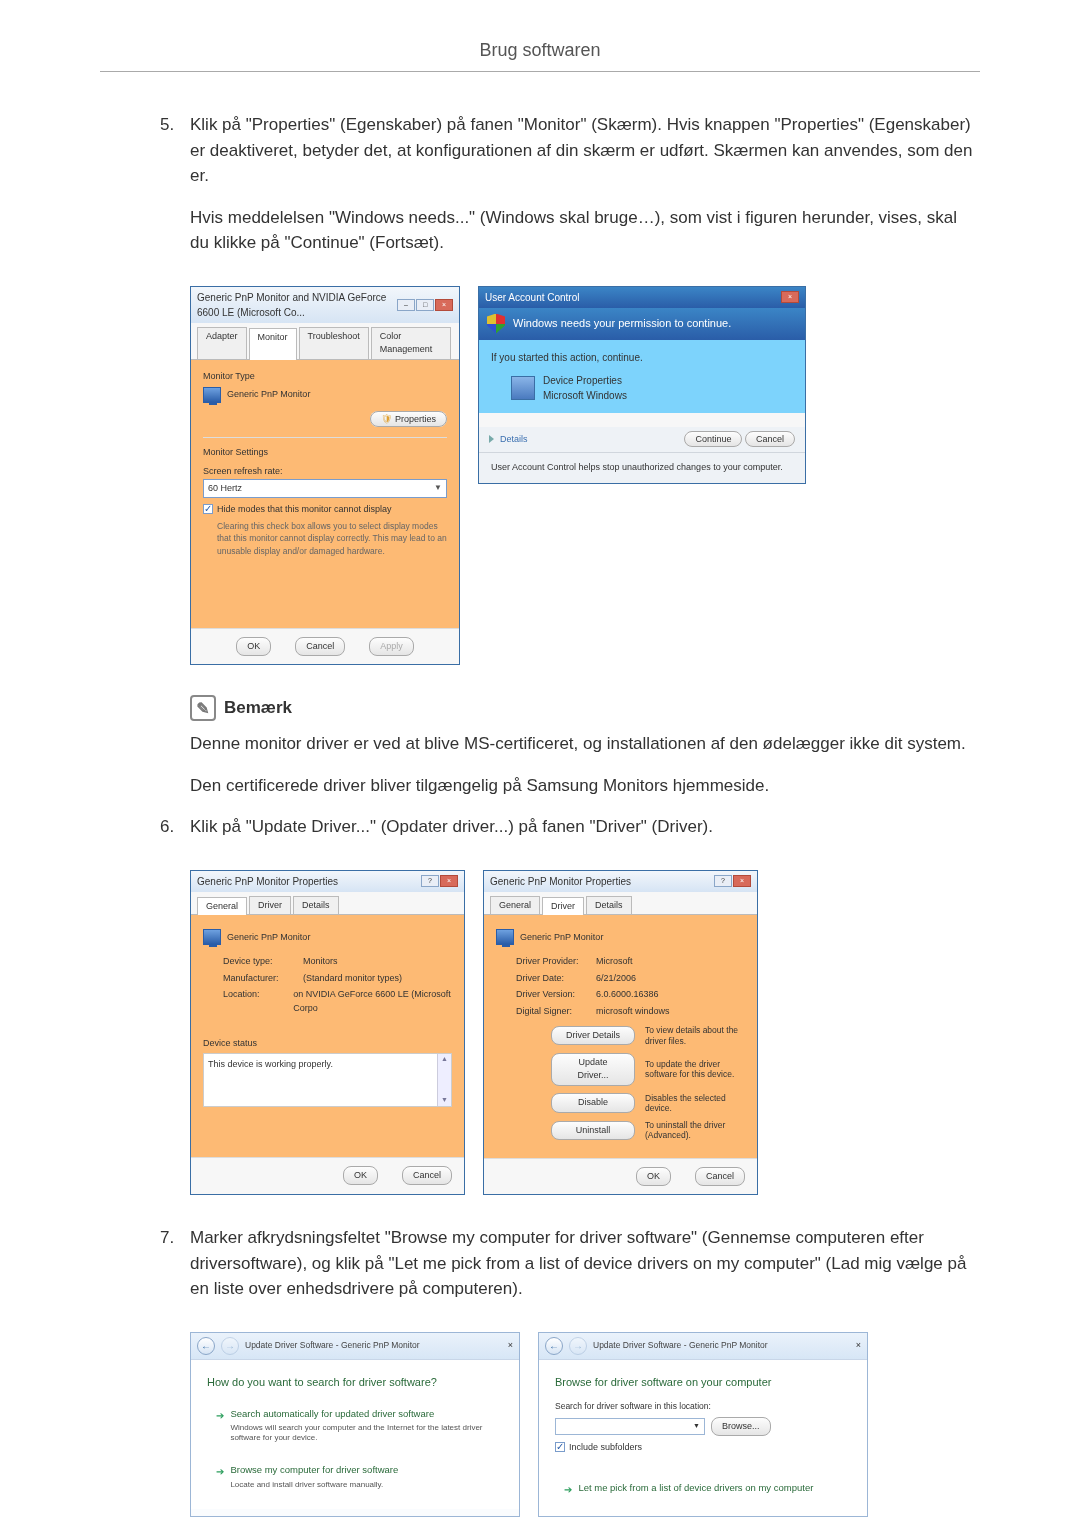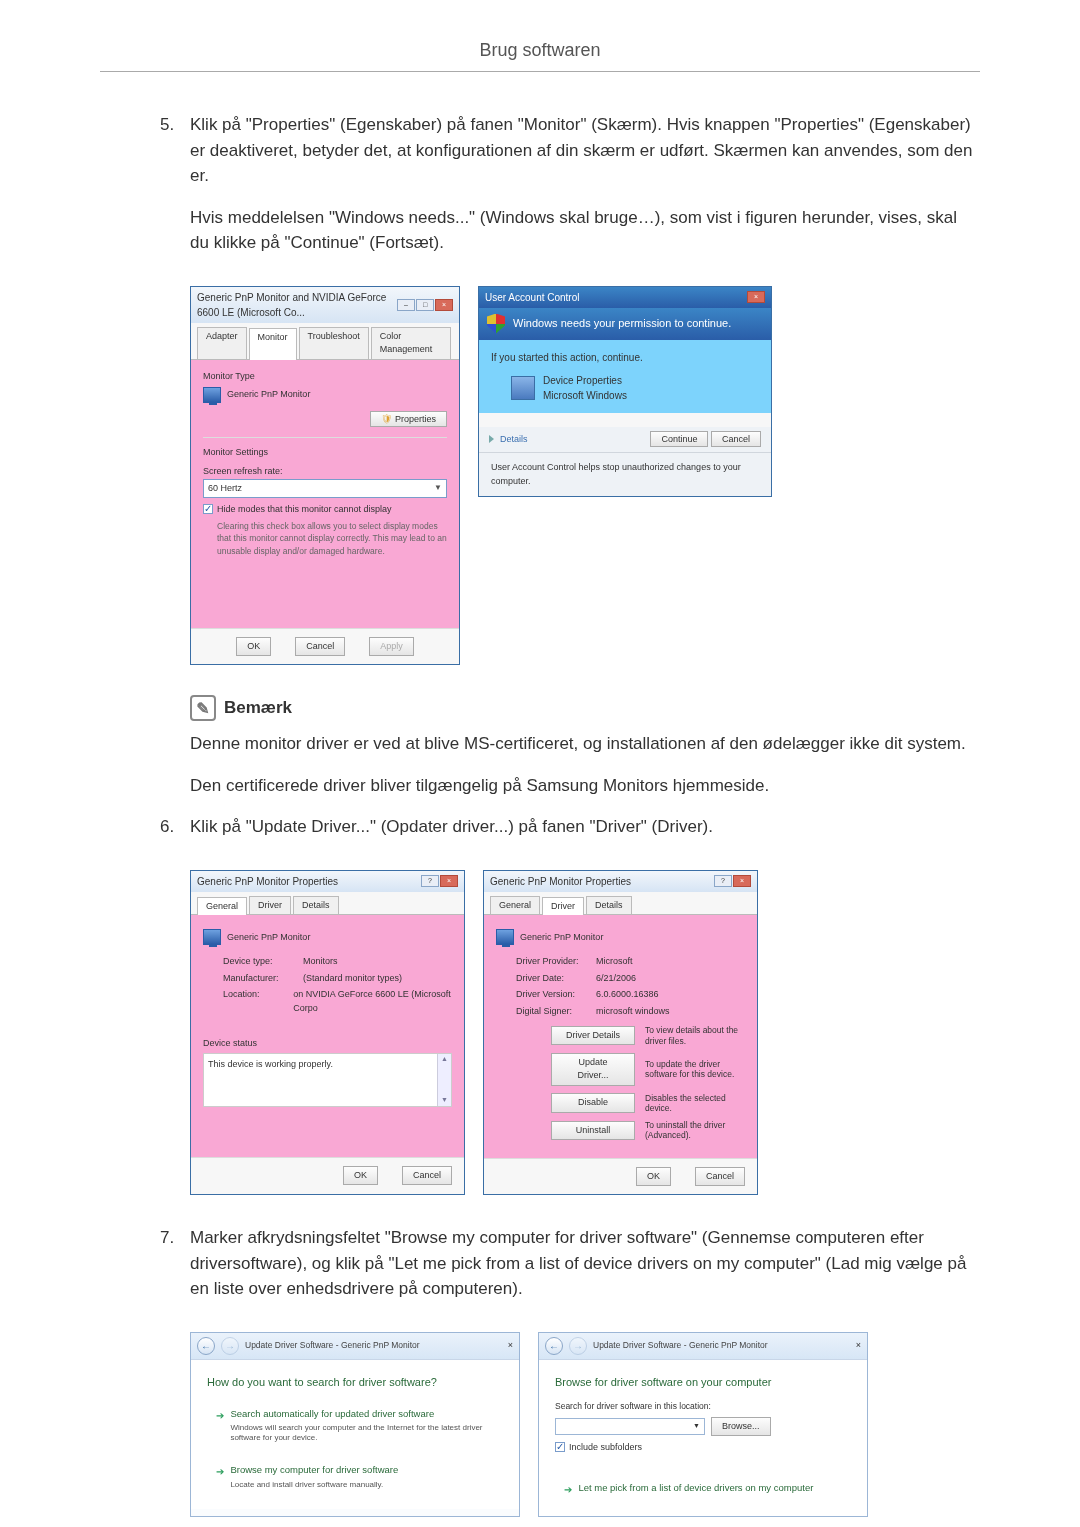--- a/index.html
+++ b/index.html
@@ -66,37 +66,37 @@
     font-size: 7px; text-align: center; line-height: 10px;
   }
   .titlebar .wbtn.close { background: #d86a5a; color: #fff; border-color: #b34a3a; }
   .tabs { display: flex; border-bottom: 1px solid #bbb; background: #f7f7f7; padding: 4px 6px 0 6px; }
   .tab {
     border: 1px solid #bbb; border-bottom: none;
     padding: 2px 8px; margin-right: 2px;
     background: #f0f0f0; font-size: 9px; position: relative;
   }
   .tab.active { background: #fff; top: 1px; }
-  .dlg-body { padding: 10px 12px; background: #f9a8d4; }
+  .dlg-body { padding: 10px 12px; background: #fdba74; }
   .fieldset {
     margin-bottom: 10px;
   }
   .fieldset-label { font-size: 9px; color: #333; margin-bottom: 4px; }
   .monitor-row { display: flex; align-items: center; gap: 6px; margin: 4px 0 10px 0; }
   .monitor-icon {
     width: 18px; height: 16px;
     background: linear-gradient(#6ea1e0,#2a5da8);
     border: 1px solid #2a5da8; position: relative;
   }
   .monitor-icon::after {
     content: ""; position: absolute; bottom: -3px; left: 5px; width: 8px; height: 3px; background: #2a5da8;
   }
   .btn {
     border: 1px solid #aaa; background: linear-gradient(#fdfdfd,#e5e5e5);
-    padding: 2px 10px; font-size: 9px; border-radius: 0;
+    padding: 2px 10px; font-size: 9px; border-radius: 8px;
   }
   .btn-row-right { text-align: right; margin-top: 6px; }
   .btn-row-center { text-align: right; padding: 8px 0; border-top: 1px solid #ddd; display: flex; justify-content: center; gap: 24px;}
   .dropdown {
     border: 1px solid #7a9ccb; padding: 2px 4px; font-size: 9px;
     display: flex; justify-content: space-between; align-items: center; width: 100%;
     background: #fff;
   }
   .dropdown .dd-arrow { font-size: 8px; color: #555; }
   .checkbox-row { display: flex; gap: 4px; align-items: flex-start; margin-top: 6px; font-size: 9px; line-height: 1.3; }
@@ -235,21 +235,21 @@
             </div>
             <div style="height:50px;"></div>
           </div>
           <div class="btn-row-center">
             <span class="btn">OK</span>
             <span class="btn">Cancel</span>
             <span class="btn" style="color:#aaa;">Apply</span>
           </div>
         </div>
 
-        <div class="dialog uac" style="width:294px; align-self:flex-start;">
+        <div class="dialog uac" style="width:328px; align-self:flex-start;">
           <div class="titlebar">
             <span>User Account Control</span>
             <span class="wbtns">
               <span class="wbtn close">×</span>
             </span>
           </div>
           <div class="shield-row">
             <span class="shield"></span>
             <span>Windows needs your permission to continue.</span>
           </div>

